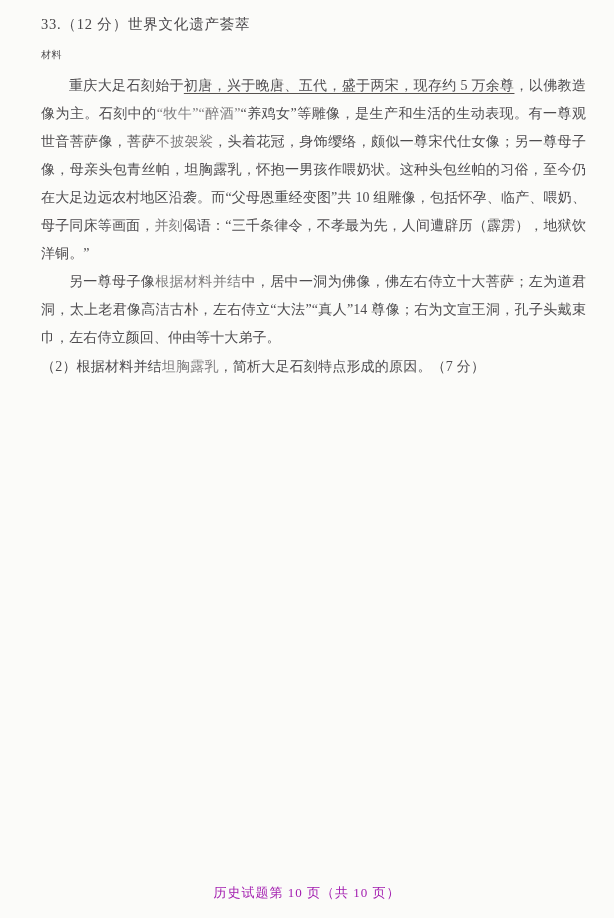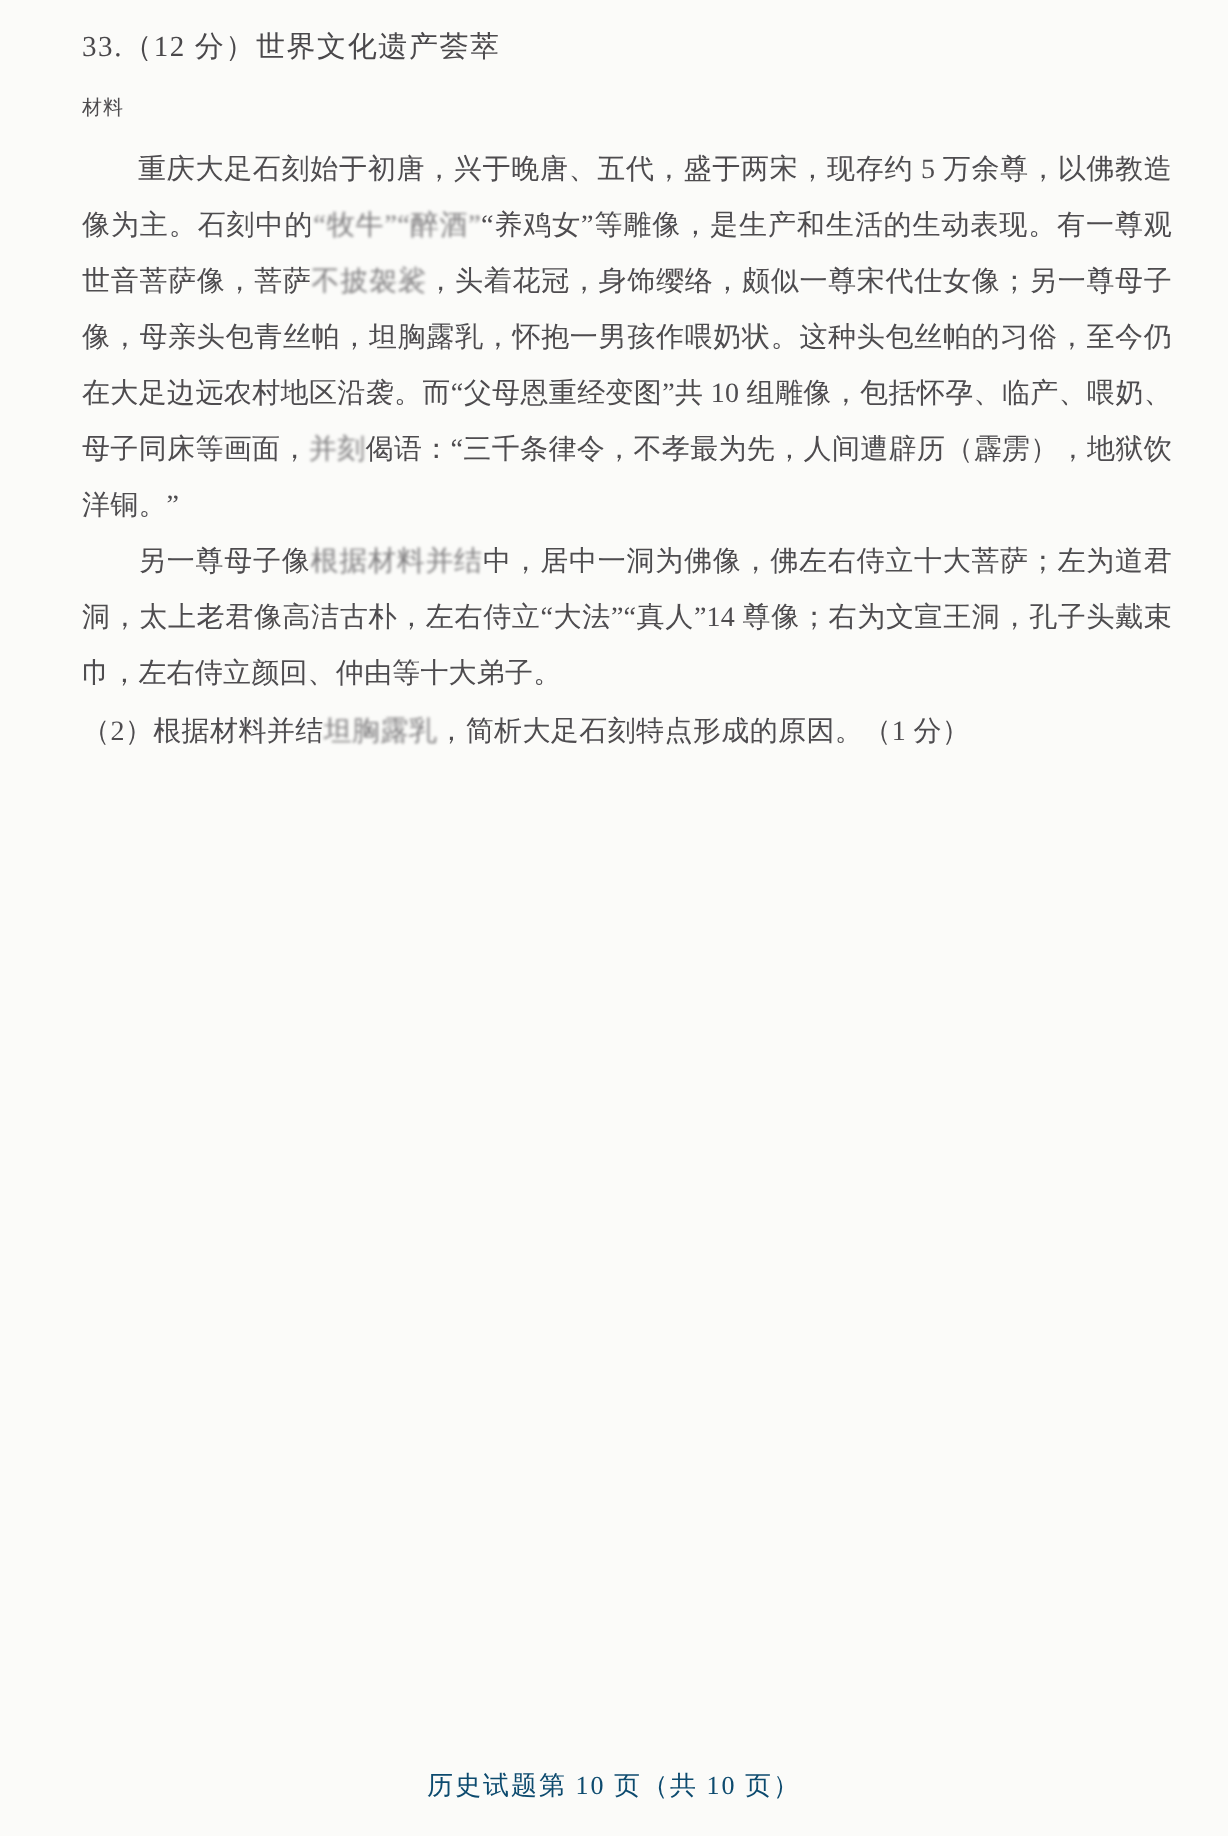--- a/index.html
+++ b/index.html
@@ -58,39 +58,40 @@
     letter-spacing: 0.2px;
   }
   .footer {
     position: absolute;
     left: 0;
     right: 0;
     bottom: 16px;
     text-align: center;
     font-size: 13px;
     letter-spacing: 1px;
-    color: #0c4a6e;
+    color: #a21caf;
   }
   
   .seg-normal {}
   .seg-underline {
+    text-decoration: underline;
     text-decoration-thickness: 1.4px;
     text-underline-offset: 3px;
     text-decoration-color: #56524e;
   }
   .seg-smudge {
     filter: blur(0.7px);
     opacity: 0.72;
   }
 </style>
 </head>
 <body>
 
 <div class="page">
   <div class="content">
     <p class="question-heading">33.（12 分）世界文化遗产荟萃</p>
     <p class="material-label">材料</p>
     <p class="material-paragraph"><span class="seg-normal">重庆大足石刻始于</span><span class="seg-underline">初唐，兴于晚唐、五代，盛于两宋，现存约 5 万余尊</span><span class="seg-normal">，以佛教造像为主。石刻中的</span><span class="seg-smudge">“牧牛”“醉酒”</span><span class="seg-normal">“养鸡女”等雕像，是生产和生活的生动表现。有一尊观世音菩萨像，菩萨</span><span class="seg-smudge">不披袈裟</span><span class="seg-normal">，头着花冠，身饰缨络，颇似一尊宋代仕女像；另一尊母子像，母亲头包青丝帕，坦胸露乳，怀抱一男孩作喂奶状。这种头包丝帕的习俗，至今仍在大足边远农村地区沿袭。而“父母恩重经变图”共 10 组雕像，包括怀孕、临产、喂奶、母子同床等画面，</span><span class="seg-smudge">并刻</span><span class="seg-normal">偈语：“三千条律令，不孝最为先，人间遭辟历（霹雳），地狱饮洋铜。”</span></p>
     <p class="material-paragraph"><span class="seg-normal">另一尊母子像</span><span class="seg-smudge">根据材料并结</span><span class="seg-normal">中，居中一洞为佛像，佛左右侍立十大菩萨；左为道君洞，太上老君像高洁古朴，左右侍立“大法”“真人”14 尊像；右为文宣王洞，孔子头戴束巾，左右侍立颜回、仲由等十大弟子。</span></p>
-    <p class="sub-question"><span class="seg-normal">（2）根据材料并结</span><span class="seg-smudge">坦胸露乳</span><span class="seg-normal">，简析大足石刻特点形成的原因。（1 分）</span></p>
+    <p class="sub-question"><span class="seg-normal">（2）根据材料并结</span><span class="seg-smudge">坦胸露乳</span><span class="seg-normal">，简析大足石刻特点形成的原因。（7 分）</span></p>
   </div>
   <div class="footer">历史试题第 10 页（共 10 页）</div>
 </div>
 
 </body></html>

